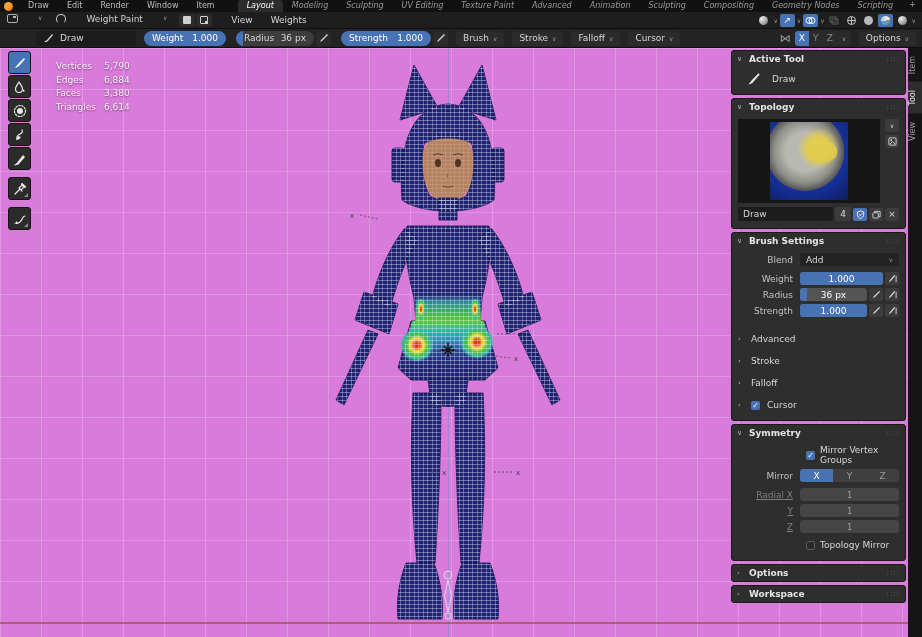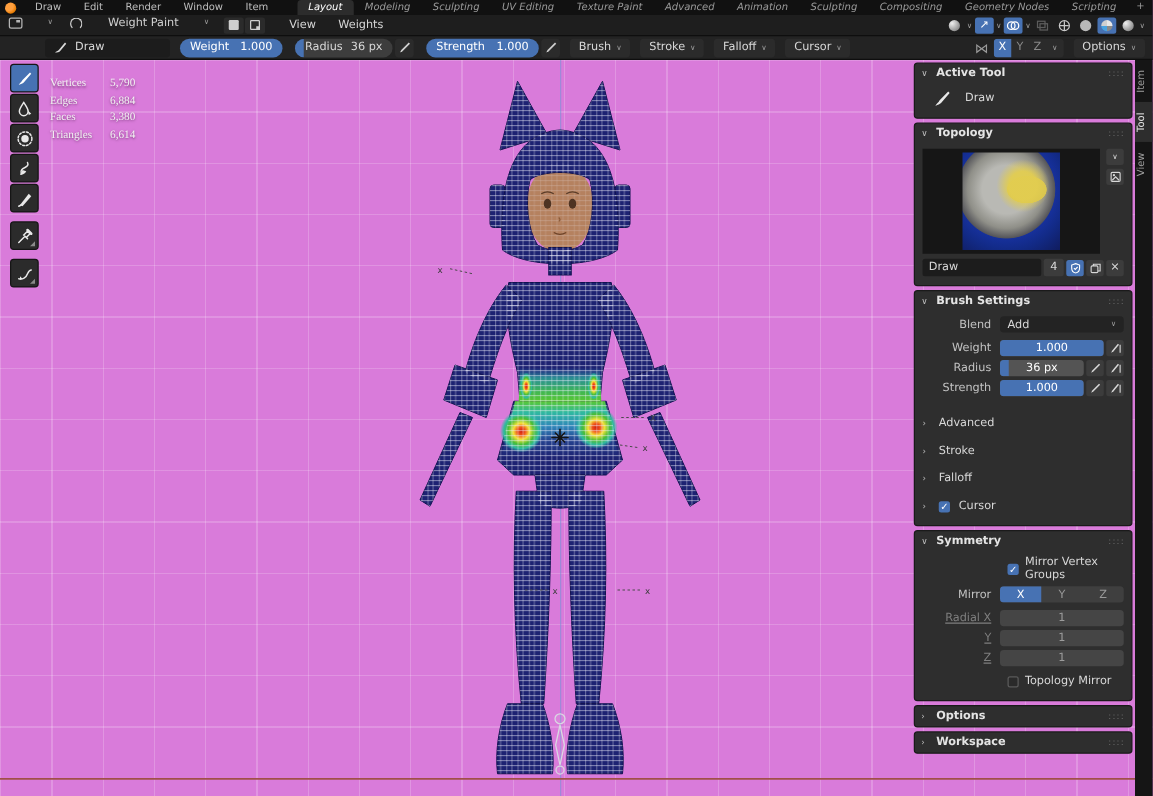--- a/index.html
+++ b/index.html
@@ -75,22 +75,22 @@
   .toolbar { position:absolute; left:8px; top:3px; width:23px; display:flex; flex-direction:column; }
   .tb-btn { width:23px; height:23px; background:#2b2b2b; border:1px solid #151515; margin-bottom:1px;
     display:flex; align-items:center; justify-content:center; border-radius:3px; position:relative; }
   .tb-btn.active { background:#4772b3; }
   .tb-btn.gap { margin-top:6px; }
   .tb-btn.grouped:after { content:""; position:absolute; right:2px; bottom:2px;
     border-left:4px solid transparent; border-bottom:4px solid #8a8a8a; }
   .tb-btn svg { width:14px; height:14px; stroke:#e8e8e8; fill:none; stroke-width:1.2; stroke-linecap:round; }
 
   
-  .stats { position:absolute; left:40px; top:13px; font-size:9px; color:#f2f2f2;
-    text-shadow:0 1px 2px rgba(40,0,40,.55);font-family:Liberation Serif, serif; }
+  .stats { position:absolute; left:56px; top:13px; font-size:9px; color:#f2f2f2;
+    text-shadow:0 1px 2px rgba(40,0,40,.55); }
   .stat-row { display:flex; margin-bottom:3.5px; }
   .stat-row .lbl { width:48px; }
   .stat-row .val { width:30px; text-align:left; }
 
   
   .tabstrip { position:absolute; right:0; top:0; width:14px; height:589px; background:#151515; }
   .vtab { writing-mode:vertical-rl; transform:rotate(180deg); font-size:8px; color:#9f9f9f;
     padding:8px 0; text-align:center; width:14px; }
   .vtab.active { background:#2d2d2d; color:#e8e8e8; }
 

